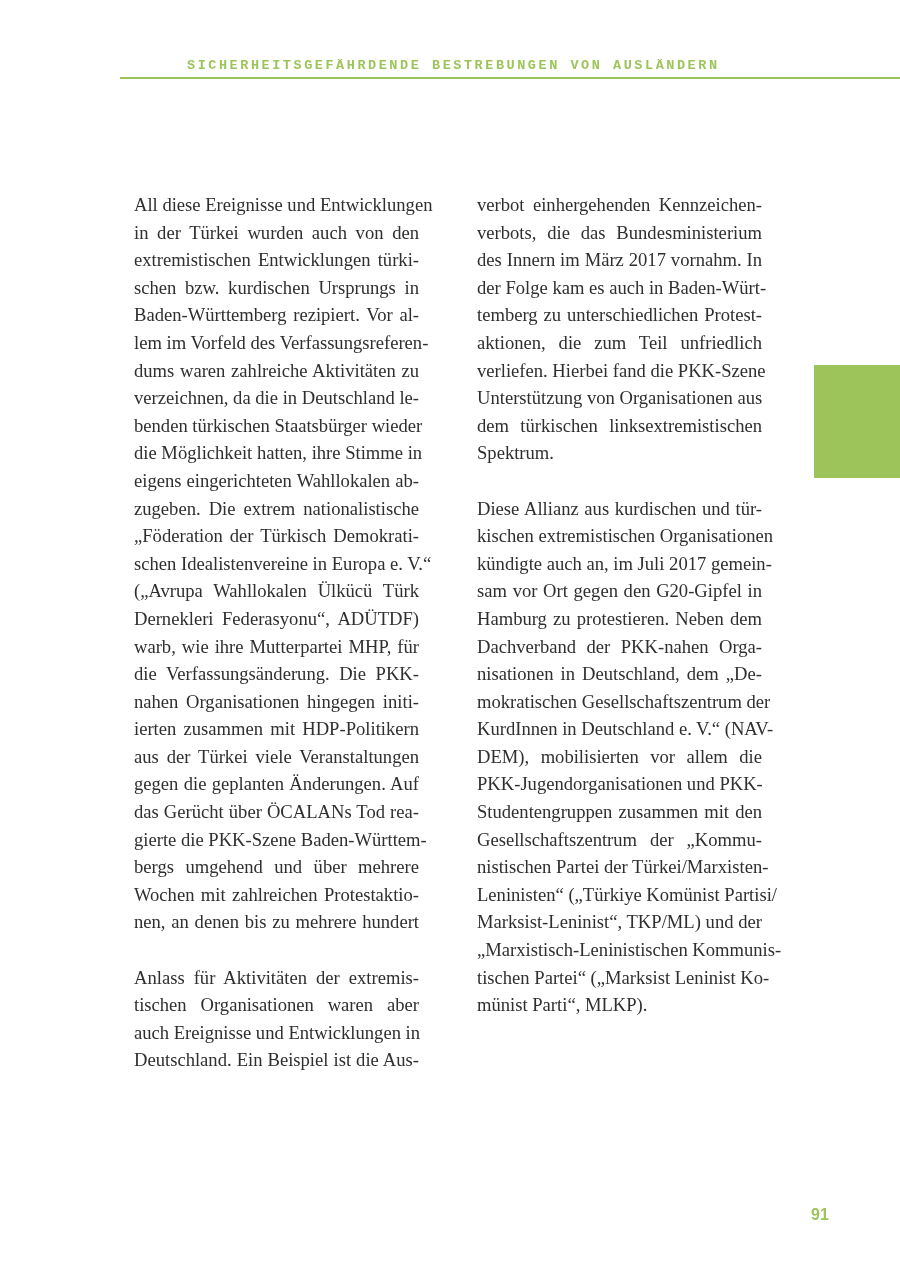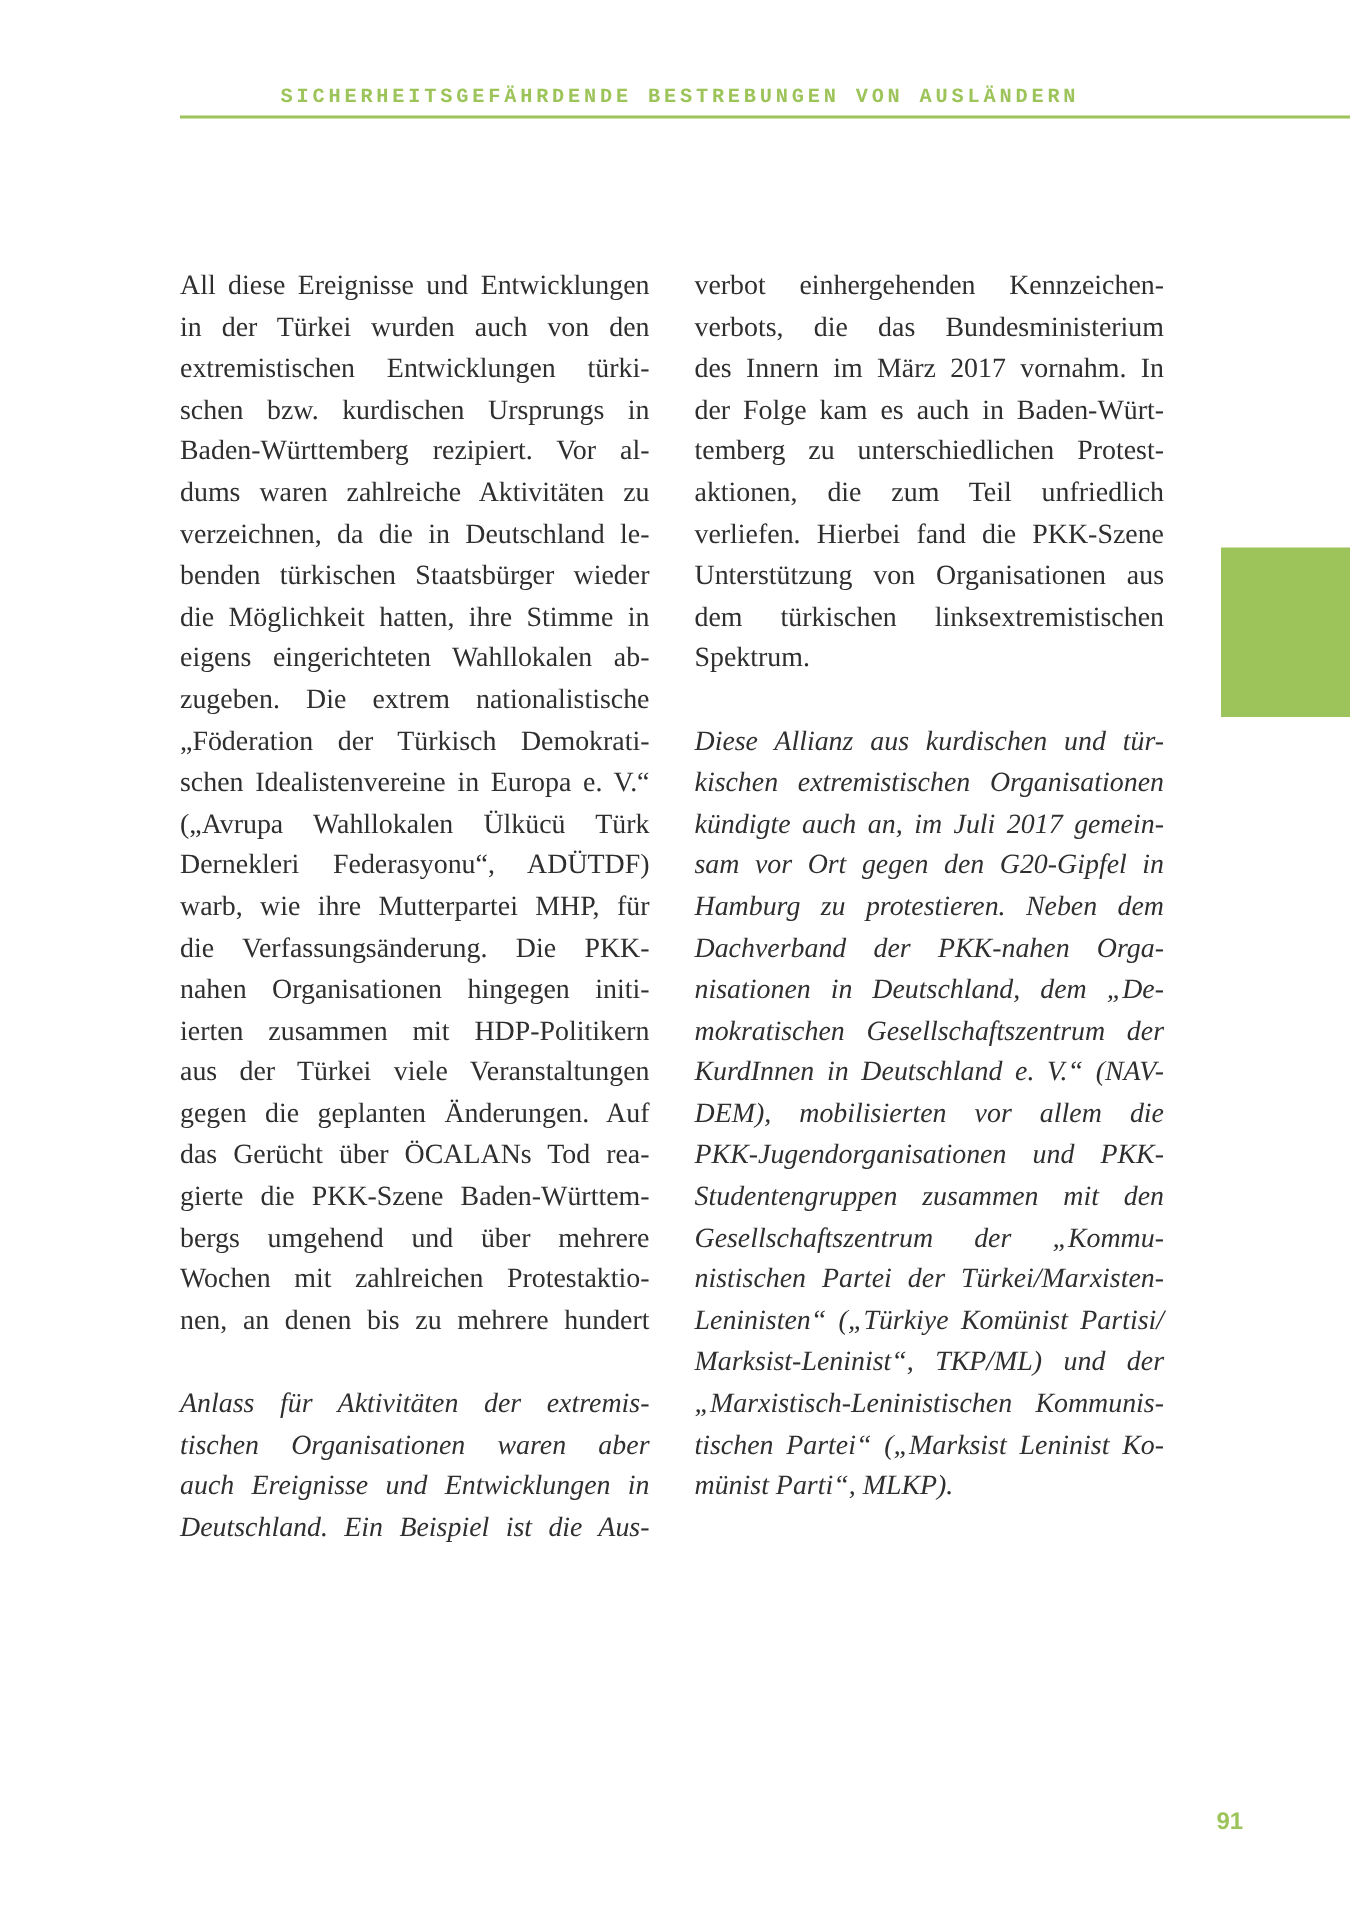--- a/index.html
+++ b/index.html
@@ -37,25 +37,24 @@
     .column {
       position: absolute;
       top: 177px;
       width: 313px;
       font-size: 18.6px;
       line-height: 27.6px;
       text-align: justify;
       hyphens: manual;
     }
     .column p {
-      margin: 0;
+      margin: 14px;
     }
     .column p + p {
       margin-top: 27.6px;
-      font-style: italic;
     }
     .col-left { left: 120px; }
     .col-right { left: 463px; }
     .line {
       display: block;
       text-align-last: justify;
       white-space: nowrap;
     }
     .line.last {
       text-align-last: left;
@@ -84,20 +83,21 @@
 <div class="running-header">SICHERHEITSGEFÄHRDENDE BESTREBUNGEN VON AUSLÄNDERN</div>
 <div class="header-rule"></div>
 
 <div class="column col-left">
   <p>
       <span class="line">All diese Ereignisse und Entwicklungen</span>
       <span class="line">in der Türkei wurden auch von den</span>
       <span class="line">extremistischen Entwicklungen türki-</span>
       <span class="line">schen bzw. kurdischen Ursprungs in</span>
       <span class="line">Baden-Württemberg rezipiert. Vor al-</span>
+      <span class="line">lem im Vorfeld des Verfassungsreferen-</span>
       <span class="line">dums waren zahlreiche Aktivitäten zu</span>
       <span class="line">verzeichnen, da die in Deutschland le-</span>
       <span class="line">benden türkischen Staatsbürger wieder</span>
       <span class="line">die Möglichkeit hatten, ihre Stimme in</span>
       <span class="line">eigens eingerichteten Wahllokalen ab-</span>
       <span class="line">zugeben. Die extrem nationalistische</span>
       <span class="line">„Föderation der Türkisch Demokrati-</span>
       <span class="line">schen Idealistenvereine in Europa e. V.“</span>
       <span class="line">(„Avrupa Wahllokalen Ülkücü Türk</span>
       <span class="line">Dernekleri Federasyonu“, ADÜTDF)</span>

